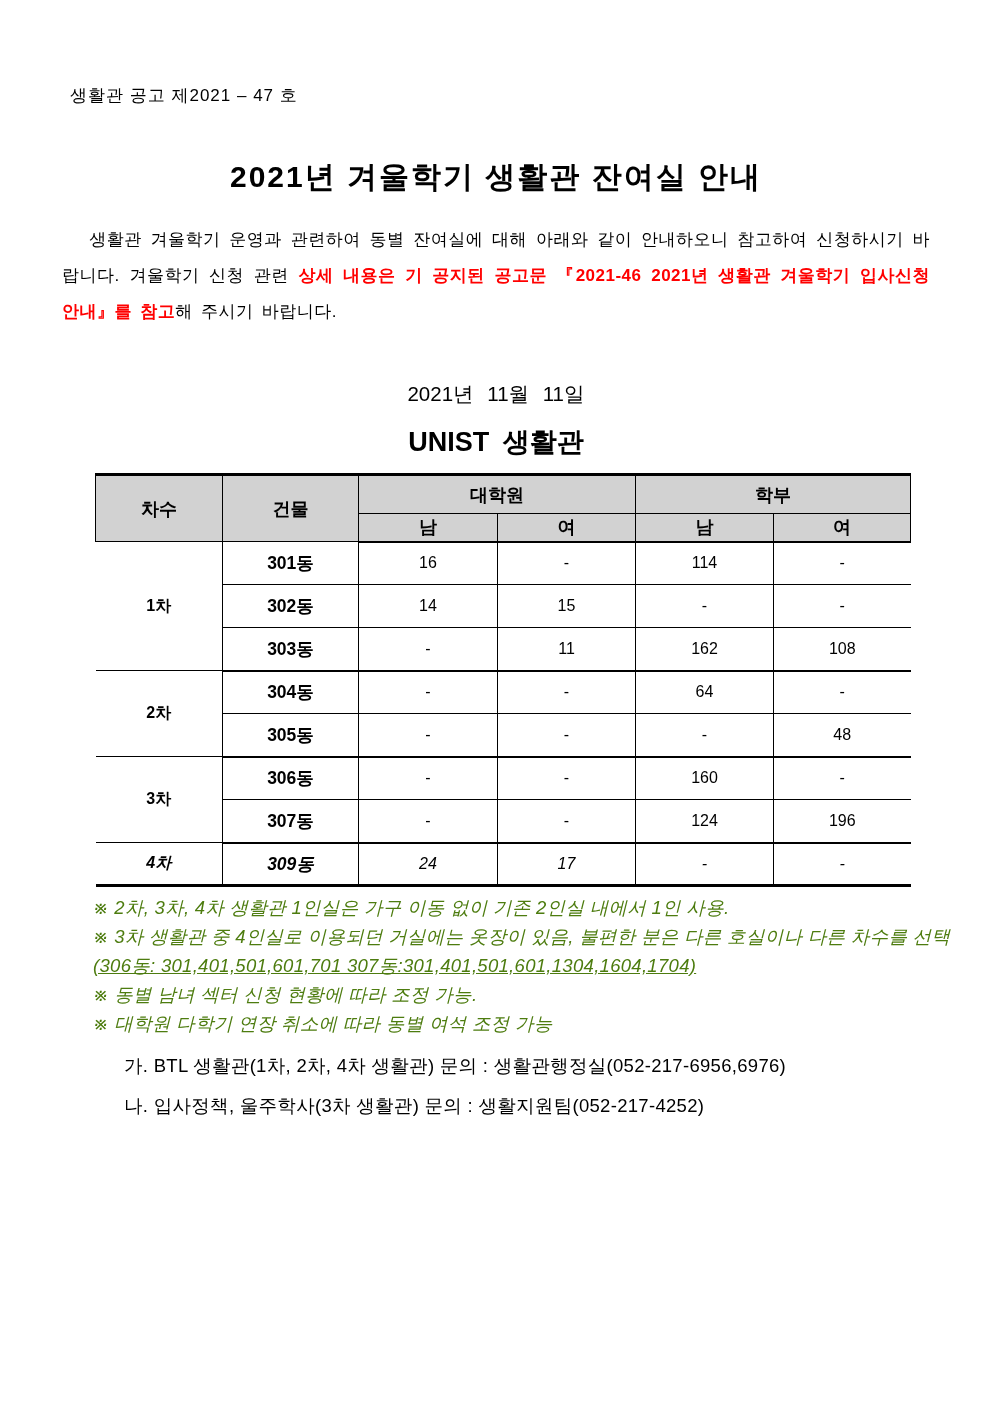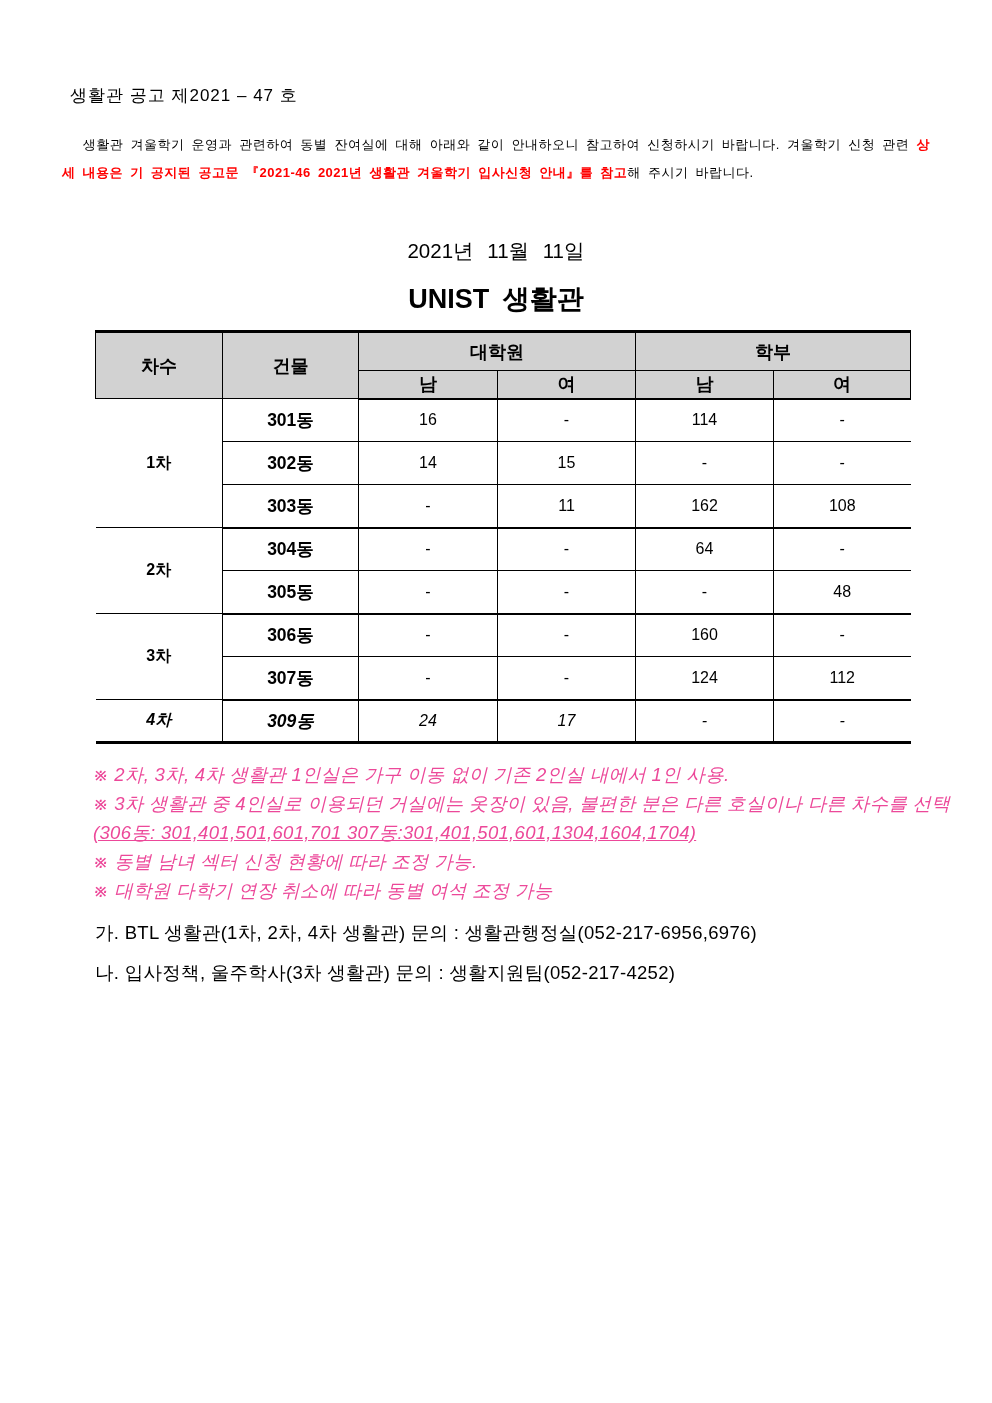--- a/index.html
+++ b/index.html
@@ -25,22 +25,22 @@
   }
   .title {
     margin-top: 50px;
     text-align: center;
     font-size: 30px;
     font-weight: bold;
     letter-spacing: 2px;
   }
   .intro {
     margin-top: 24px;
-    font-size: 13px;
-    line-height: 28px;
+    font-size: 17px;
+    line-height: 36px;
     text-align: justify;
     text-indent: 1.6em;
     word-spacing: 3px;
     letter-spacing: 0.5px;
   }
   .intro .highlight {
     color: #ff0000;
     font-weight: bold;
   }
   .date-line {
@@ -92,51 +92,52 @@
   .avail-table tbody td.round-cell {
     border-left: none;
     font-size: 16px;
     font-weight: bold;
   }
   .avail-table tbody td.building-cell { font-weight: bold; font-size: 17.5px; }
   .avail-table tbody td:last-child { border-right: none; }
   .avail-table tbody tr.group-end td { border-bottom: 2px solid #000000; }
   .avail-table tbody tr.table-last td { border-bottom: 3px solid #000000; font-style: italic; }
   .notes {
-    margin-top: 16px;
+    margin-top: 6px;
     margin-left: 31px;
     width: 880px;
-    color: #ec4899;
+    color: #4d7c0f;
     font-style: italic;
     font-size: 18.5px;
     line-height: 29px;
     letter-spacing: 0.3px;
   }
   .notes .underlined { text-decoration: underline; }
   .sec2-heading {
     margin-top: 68px;
     margin-left: 16px;
     font-size: 19.5px;
     font-weight: bold;
   }
   .contacts {
     margin-top: 8px;
-    margin-left: 33px;
+    margin-left: 62px;
     font-size: 18.5px;
     line-height: 40px;
     letter-spacing: 0.3px;
   }
 </style>
 </head>
 <body>
 
 <div class="page">
 
   <div class="doc-number">생활관 공고 제2021 – 47 호</div>
 
+  <div class="title">2021년 겨울학기 생활관 잔여실 안내</div>
 
   <p class="intro"><span>생활관 겨울학기 운영과 관련하여 동별 잔여실에 대해 아래와 같이 안내하오니 참고하여 신청하시기 바랍니다. 겨울학기 신청 관련 </span><span class="highlight">상세 내용은 기 공지된 공고문 『2021-46 2021년 생활관 겨울학기 입사신청 안내』를 참고</span><span>해 주시기 바랍니다.</span></p>
 
   <div class="date-line">2021년 11월 11일</div>
 
   <div class="org-line">UNIST 생활관</div>
 
 
   <table class="avail-table">
     <colgroup>
@@ -205,21 +206,21 @@
           <td class="value-cell">-</td>
           <td class="value-cell">-</td>
           <td class="value-cell">160</td>
           <td class="value-cell">-</td>
         </tr>
         <tr class="group-end">
           <td class="building-cell">307동</td>
           <td class="value-cell">-</td>
           <td class="value-cell">-</td>
           <td class="value-cell">124</td>
-          <td class="value-cell">112</td>
+          <td class="value-cell">196</td>
         </tr>
         <tr class="group-end table-last">
           <td rowspan="1" class="round-cell">4차</td>
           <td class="building-cell">309동</td>
           <td class="value-cell">24</td>
           <td class="value-cell">17</td>
           <td class="value-cell">-</td>
           <td class="value-cell">-</td>
         </tr>
       </tbody>

